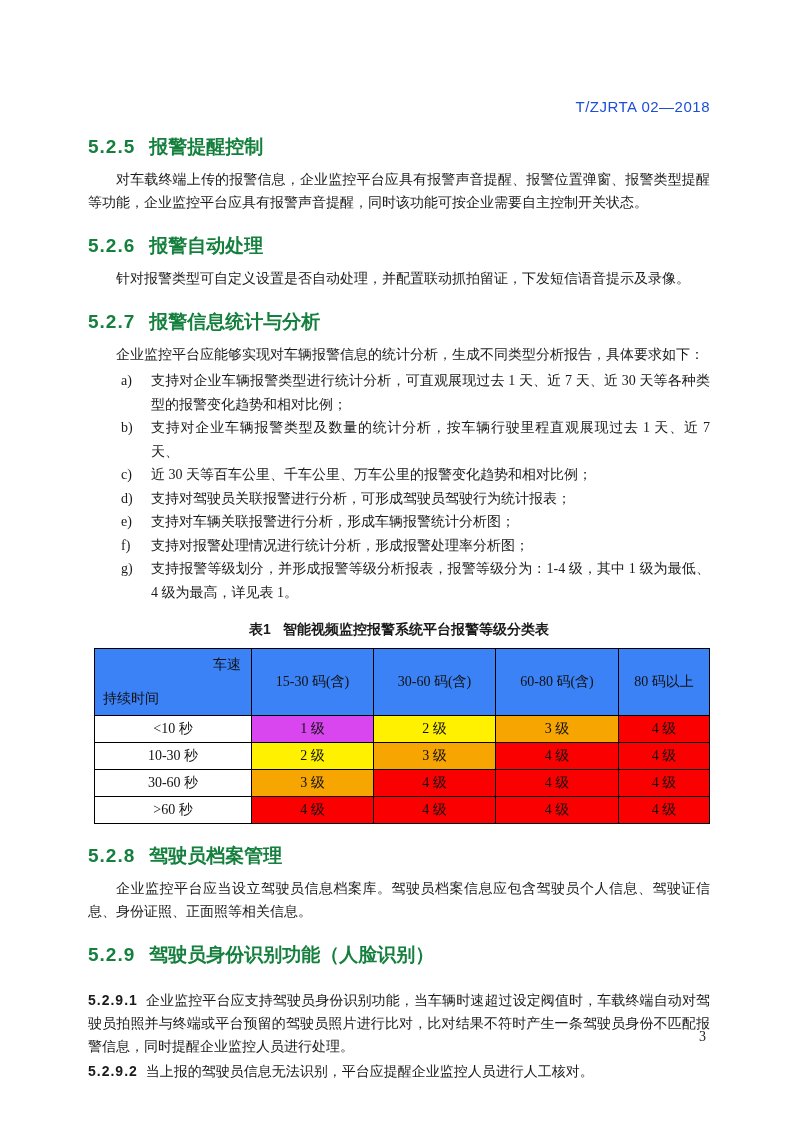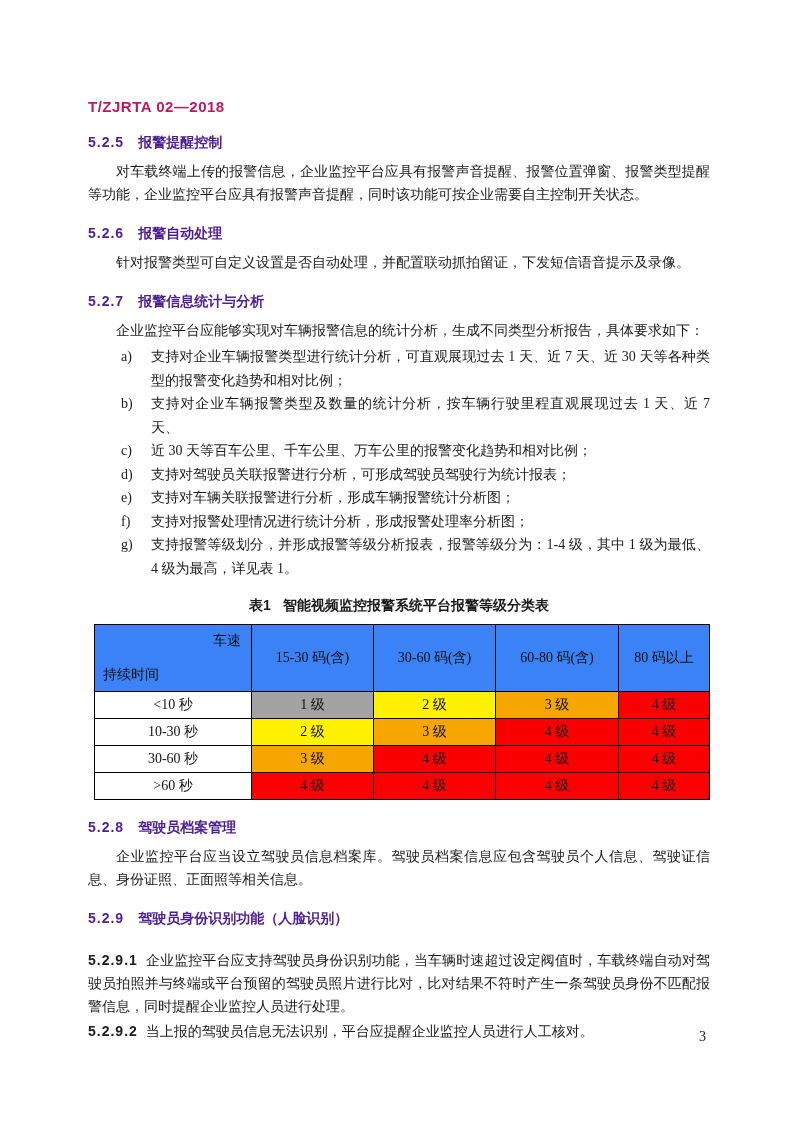--- a/index.html
+++ b/index.html
@@ -11,31 +11,32 @@
     overflow: hidden;
     font-family: "Liberation Serif", "DejaVu Serif", serif;
     color: #1a1a1a;
   }
   .page {
     position: absolute;
     inset: 0;
     padding: 98px 84px 0 88px;
   }
   .doc-number {
-    font-family: "Liberation Sans", "DejaVu Sans", sans-serif;
-    font-weight: bold;
+    text-align: right;
+    font-family: "Liberation Sans", "DejaVu Sans", sans-serif;
+    font-weight: normal;
     font-size: 15px;
     letter-spacing: 0.5px;
-    color: #be185d;
+    color: #1d4ed8;
   }
   .heading {
     font-family: "Liberation Sans", "DejaVu Sans", sans-serif;
     font-weight: bold;
-    font-size: 14px;
-    color: #4c1d95;
+    font-size: 19px;
+    color: #15803d;
     margin-top: 19px;
     margin-bottom: 6px;
   }
   .heading .h-num { margin-right: 14px; letter-spacing: 1px; }
   .para {
     font-size: 14px;
     line-height: 23px;
     text-align: justify;
     text-indent: 2em;
     margin-top: 8px;
@@ -177,21 +178,21 @@
         <span class="corner-top">车速</span>
         <span class="corner-bottom">持续时间</span>
       </td>
       <td>15-30 码(含)</td>
       <td>30-60 码(含)</td>
       <td>60-80 码(含)</td>
       <td>80 码以上</td>
     </tr>
     <tr>
       <td>&lt;10 秒</td>
-      <td style="background-color: #a3a3a3; margin-top: 36px;">1 级</td>
+      <td style="background-color: #d946ef; margin-top: 36px;">1 级</td>
       <td style="background-color: rgb(255, 241, 0);">2 级</td>
       <td style="background-color: rgb(247, 165, 0);">3 级</td>
       <td style="background-color: rgb(251, 0, 0);">4 级</td>
     </tr>
     <tr>
       <td>10-30 秒</td>
       <td style="background-color: rgb(255, 241, 0);">2 级</td>
       <td style="background-color: rgb(247, 165, 0);">3 级</td>
       <td style="background-color: rgb(251, 0, 0);">4 级</td>
       <td style="background-color: rgb(251, 0, 0);">4 级</td>

